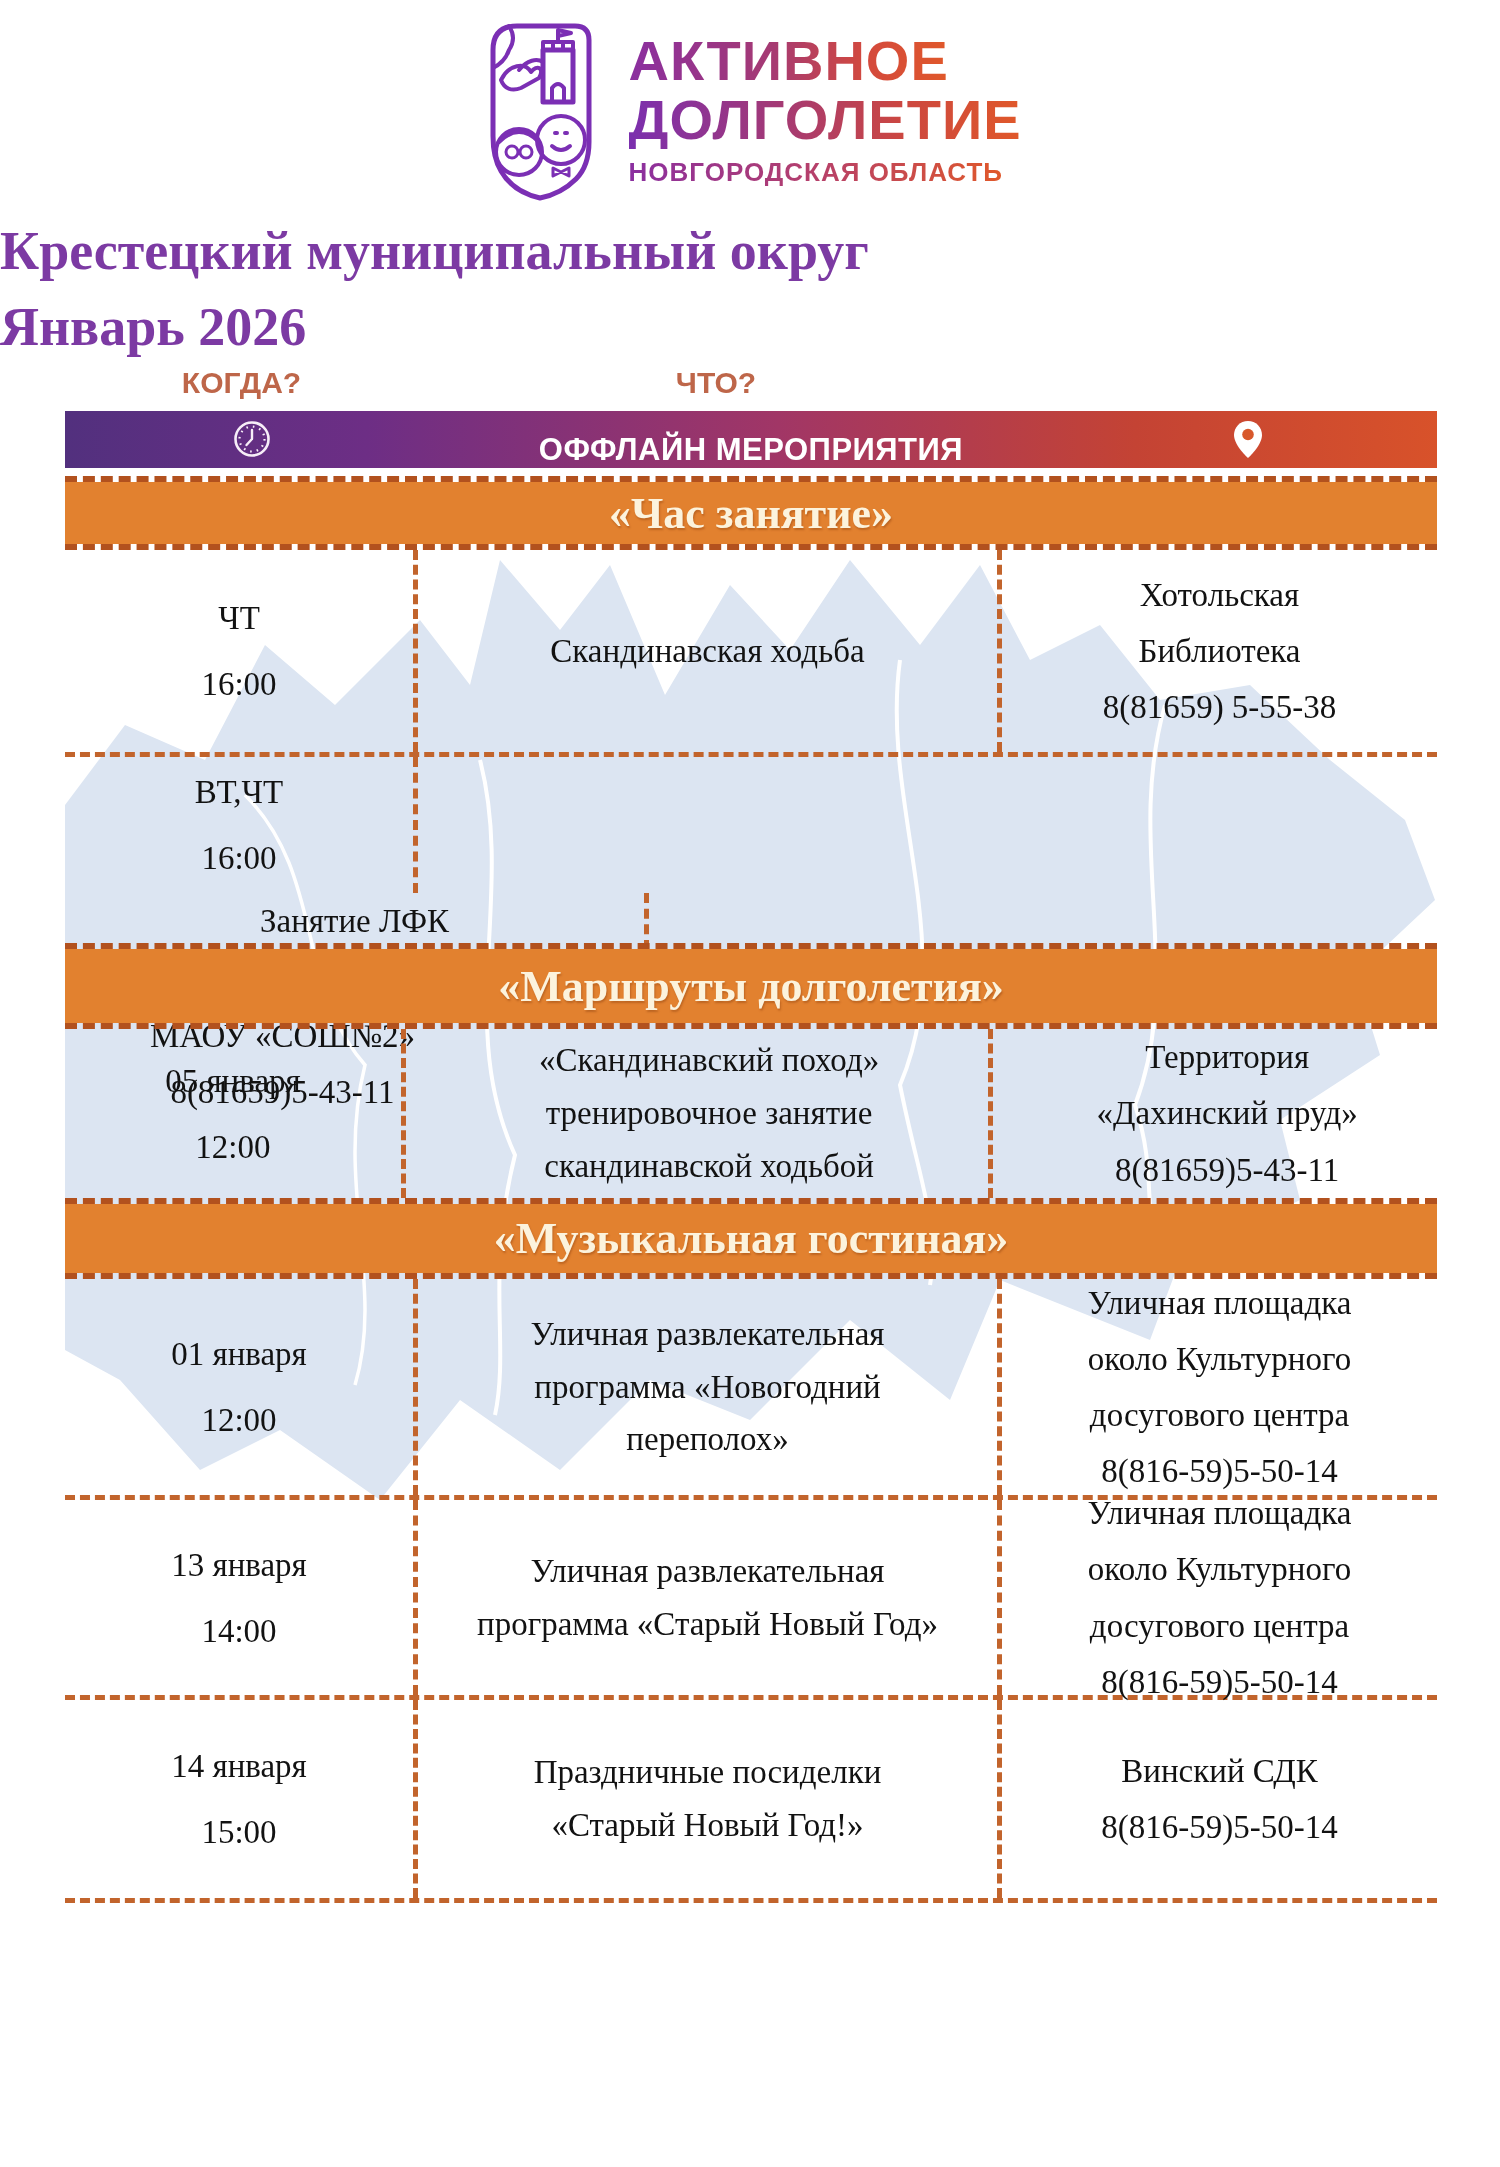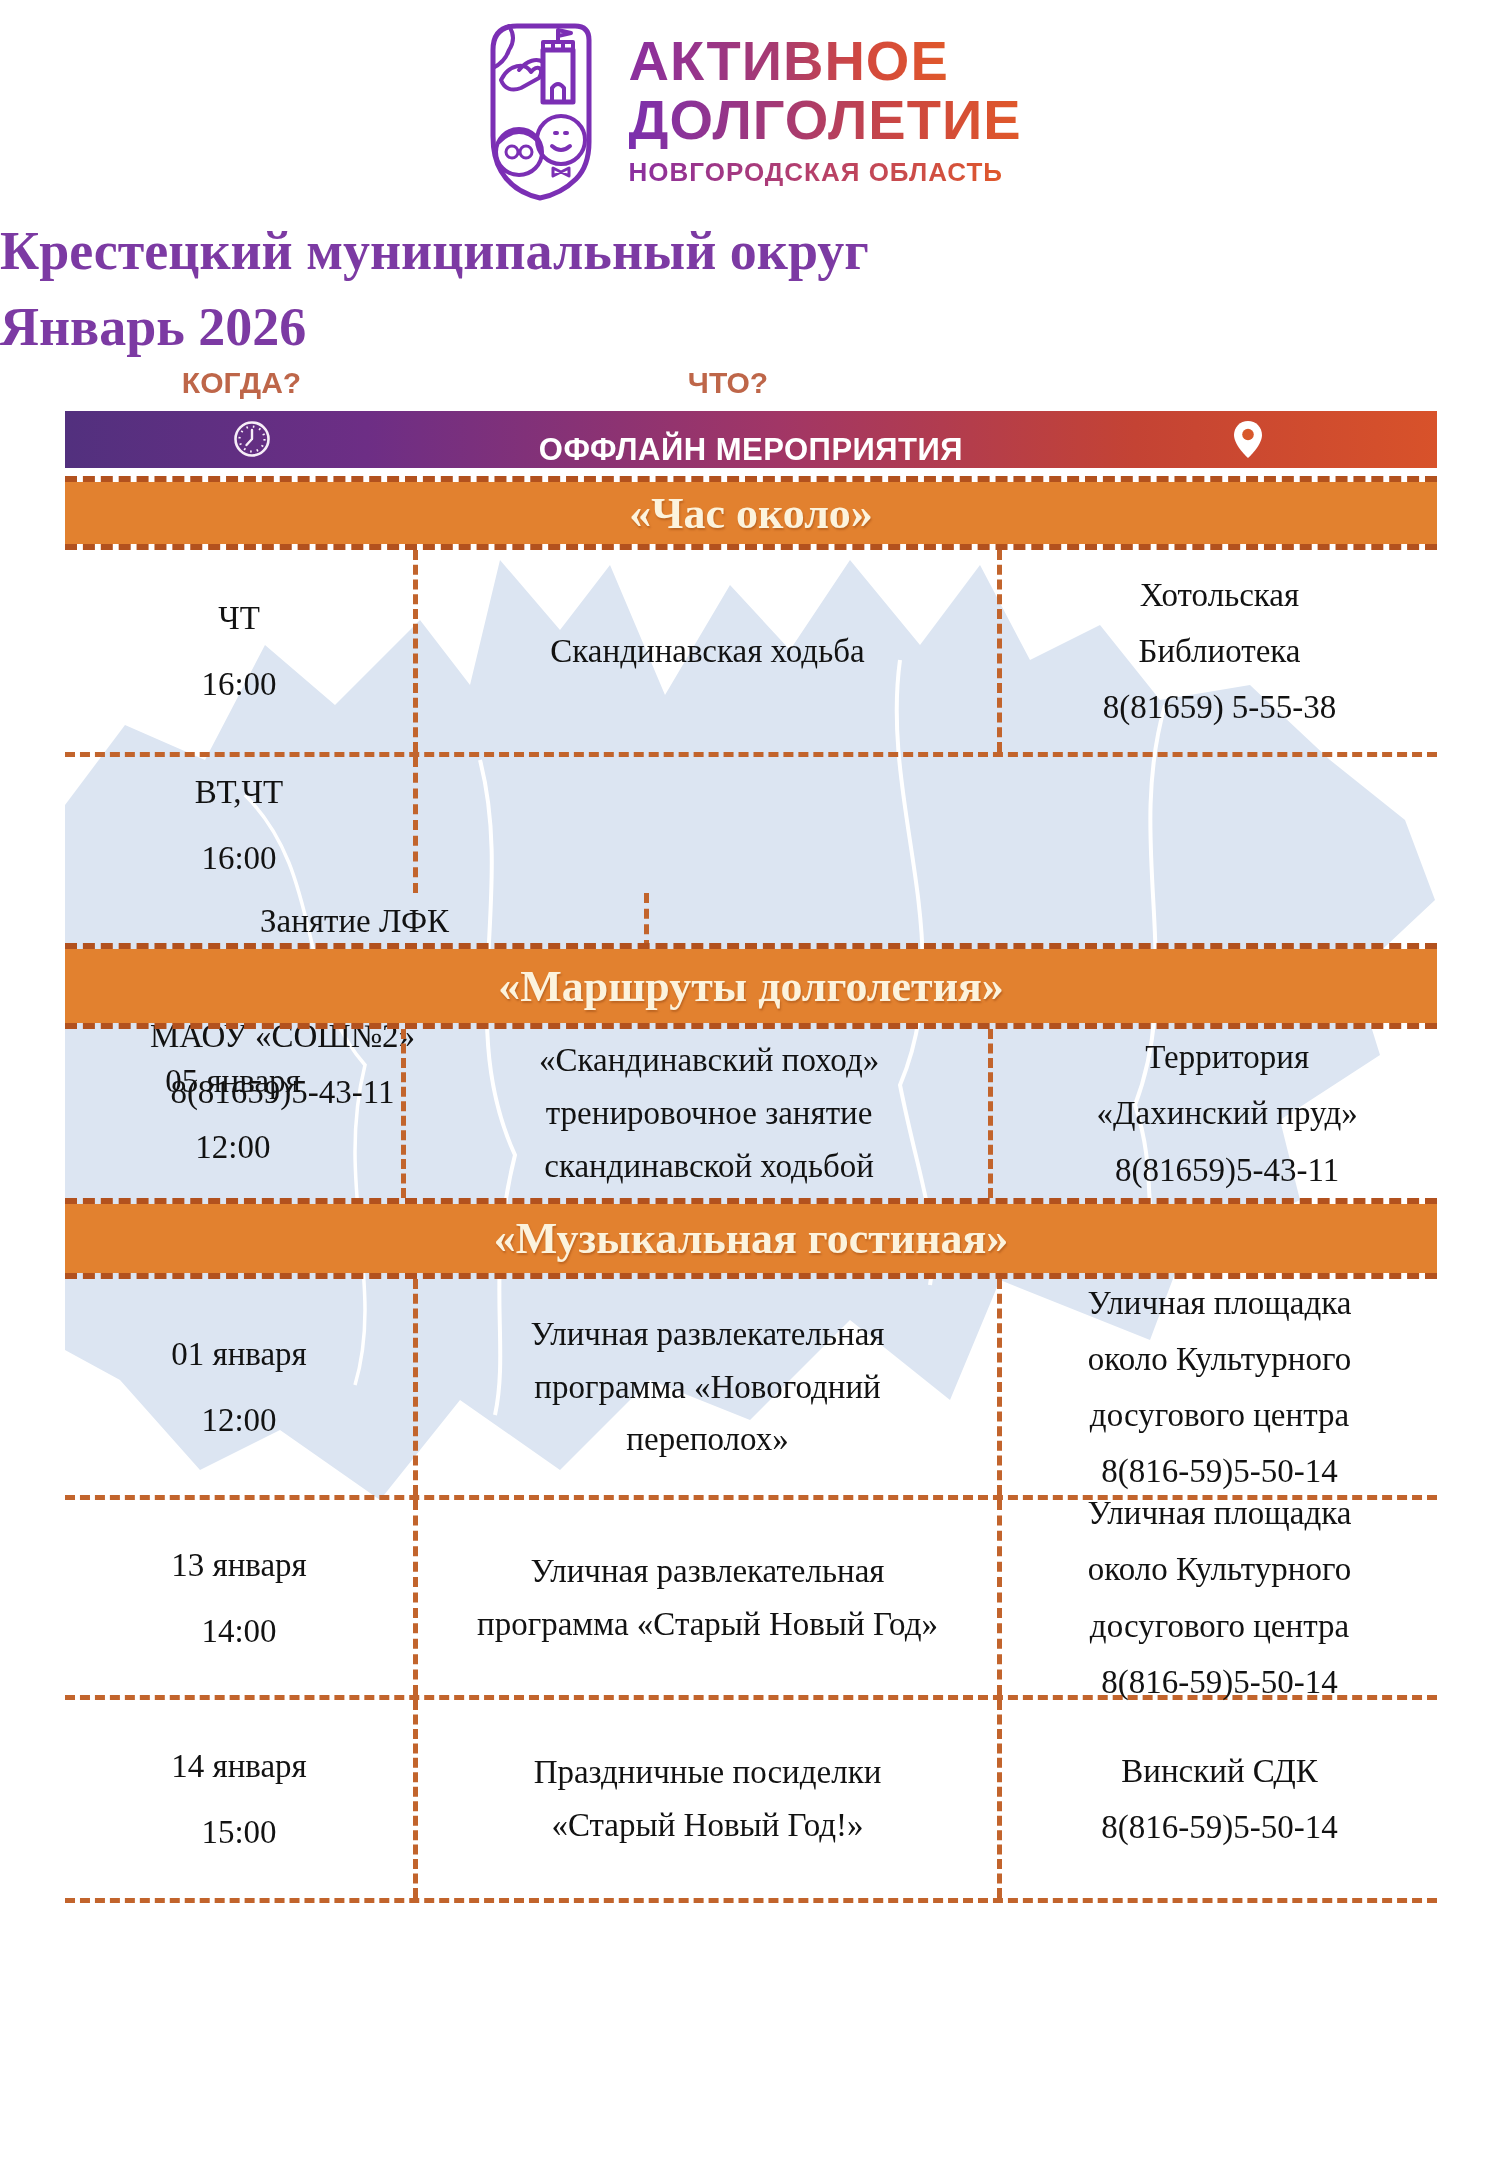--- a/index.html
+++ b/index.html
@@ -22,21 +22,21 @@
           -webkit-background-clip:text;background-clip:text;-webkit-text-fill-color:transparent;color:#8a2fa0;}
 
   
   .doc-title{position:absolute;top:214px;left:0;width:100%;text-align:left;
              color:#7c3aa3;font-weight:bold;font-size:54px;line-height:1.4;white-space:pre-line;}
 
   
   .col-head{position:absolute;top:365px;height:36px;display:flex;align-items:center;justify-content:center;
             font-family:"Liberation Sans", sans-serif;font-weight:bold;font-size:30px;color:rgba(186,94,63,0.95);}
   .col-head.when{left:65px;width:353px;}
-  .col-head.what{left:436px;width:584px;}
+  .col-head.what{left:424px;width:584px;}
   .col-head.where{left:1002px;width:435px;}
 
   
   .banner{position:absolute;top:411px;left:65px;width:1372px;height:57px;
           background:linear-gradient(90deg,#52307e 0%,#6d2e85 22%,#a13666 52%,#c44334 78%,#d8522a 100%);
           display:flex;align-items:flex-end;justify-content:center;}
   .banner-label{font-family:"Liberation Sans", sans-serif;font-weight:bold;font-size:31px;color:#ffffff;
                 letter-spacing:0.5px;}
   .banner .clock{position:absolute;left:168px;top:9px;}
   .banner .pin{position:absolute;left:1168px;top:9px;}
@@ -116,21 +116,21 @@
         L600,150 L665,40 L725,105 L785,15 L855,100 L915,20 L965,115 L1035,80 L1095,155 L1185,140 L1265,215
         L1340,275 L1370,355 L1290,430 L1315,510 L1215,575 L1235,655 L1115,715 L1085,795 L935,735 L885,855
         L785,775 L685,875 L585,835 L495,925 L395,855 L315,955 L215,885 L135,925 L55,835 L0,805 Z"></path>
       <path fill="none" stroke="#ffffff" stroke-width="4" d="M415,215 C450,350 390,480 450,610 C420,730 445,800 430,870"></path>
       <path fill="none" stroke="#ffffff" stroke-width="4" d="M0,455 C200,430 420,475 640,445 C880,470 1100,440 1340,465"></path>
       <path fill="none" stroke="#ffffff" stroke-width="4" d="M835,115 C815,260 895,400 835,540 C855,640 875,680 865,740"></path>
       <path fill="none" stroke="#ffffff" stroke-width="4" d="M1100,160 C1060,300 1120,430 1070,560 C1090,620 1080,660 1090,700"></path>
       <path fill="none" stroke="#ffffff" stroke-width="3.5" d="M180,250 C260,330 230,440 300,520 C270,640 320,740 290,840"></path>
     </svg>
 
-    <div class="band h-band1">«Час около»</div>
+    <div class="band h-band1">«Час занятие»</div>
     <div class="row h-r1">
       <div class="cell when">ЧТ
 16:00</div>
       <div class="cell what">Скандинавская ходьба</div>
       <div class="cell where">Хотольская
 Библиотека
 8(81659) 5-55-38</div>
     </div>
     <div class="row h-r2 no-bottom">
       <div class="cell when">ВТ,ЧТ

